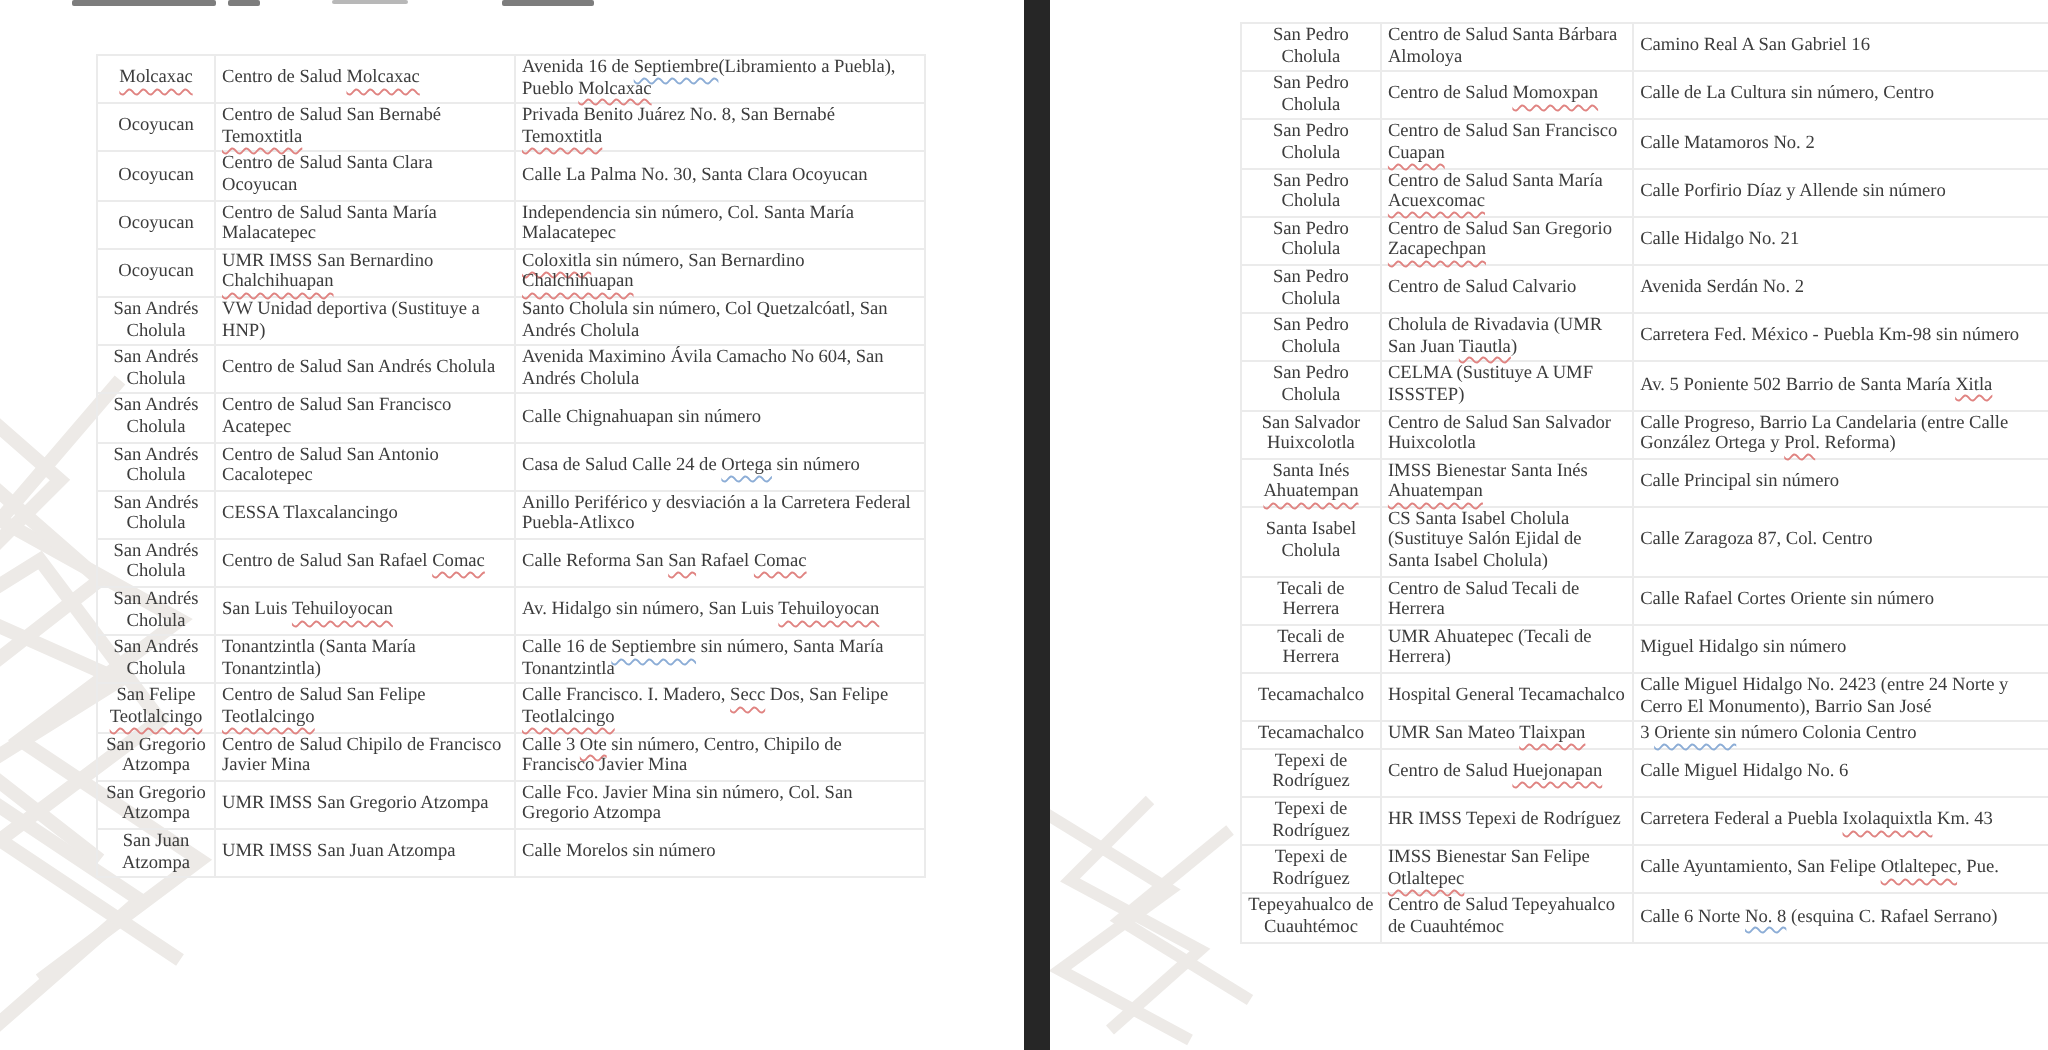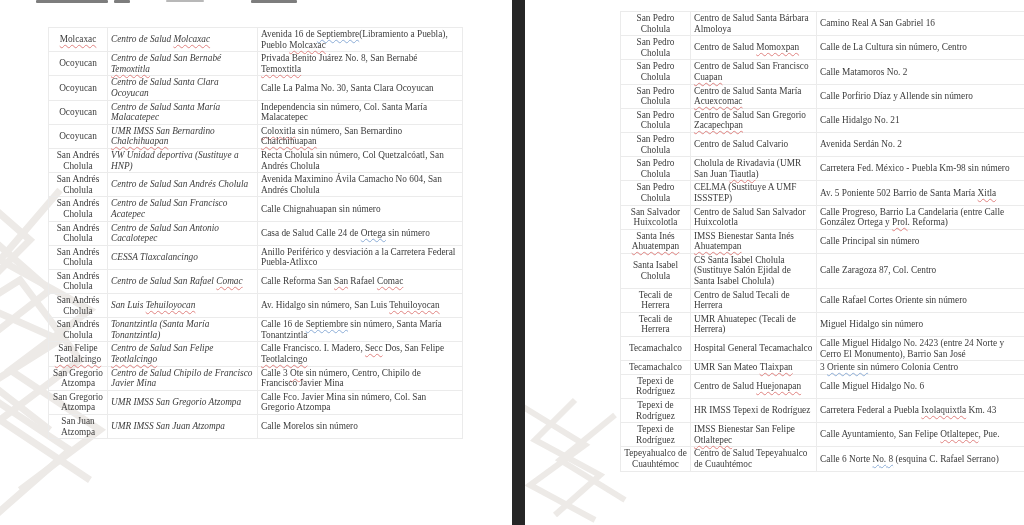--- a/index.html
+++ b/index.html
@@ -20,21 +20,21 @@
   .wm{position:absolute;pointer-events:none;}
 
   .frag{position:absolute;background:#7d7d7d;border-radius:1px;}
 
   table.hc{border-collapse:collapse;position:absolute;color:var(--text);
     font-size:9.3px;line-height:10.6px;table-layout:fixed;}
   table.hc td{border:1px solid var(--border);padding:1px 3px;vertical-align:middle;}
   table.hc td:first-child{text-align:center;}
   #left-table{left:48px;top:27px;width:414px;}
   #left-table td:nth-child(1){width:59px;}
-  #left-table td:nth-child(2){width:150px;font-style:italic;}
+  #left-table td:nth-child(2){width:150px;}
   #left-table td:nth-child(3){width:205px;margin-left:26px;}
   #right-table{left:620px;top:11px;width:408px;}
   #right-table td:nth-child(1){width:66px;}
   #right-table td:nth-child(2){width:119px;}
   #right-table td:nth-child(3){width:199px;}
 
   .sq-red{text-decoration:underline;text-decoration-style:wavy;
     text-decoration-color:var(--sq-red);text-decoration-thickness:1px;text-underline-offset:2px;}
   .sq-blue{text-decoration:underline;text-decoration-style:wavy;
     text-decoration-color:var(--sq-blue);text-decoration-thickness:1px;text-underline-offset:2px;}
@@ -85,21 +85,21 @@
           <td><span>Independencia sin número, Col. Santa María Malacatepec</span></td>
         </tr>
         <tr>
           <td><span>Ocoyucan</span></td>
           <td><span>UMR IMSS San Bernardino </span><span class="sq-red">Chalchihuapan</span></td>
           <td><span class="sq-red">Coloxitla</span><span> sin número, San Bernardino </span><span class="sq-red">Chalchihuapan</span></td>
         </tr>
         <tr>
           <td><span>San Andrés Cholula</span></td>
           <td><span>VW Unidad deportiva (Sustituye a HNP)</span></td>
-          <td><span>Recta Cholula sin número, Col Quetzalcóatl, San Andrés Cholula</span></td>
+          <td><span>Santo Cholula sin número, Col Quetzalcóatl, San Andrés Cholula</span></td>
         </tr>
         <tr>
           <td><span>San Andrés Cholula</span></td>
           <td><span>Centro de Salud San Andrés Cholula</span></td>
           <td><span>Avenida Maximino Ávila Camacho No 604, San Andrés Cholula</span></td>
         </tr>
         <tr>
           <td><span>San Andrés Cholula</span></td>
           <td><span>Centro de Salud San Francisco Acatepec</span></td>
           <td><span>Calle Chignahuapan sin número</span></td>

